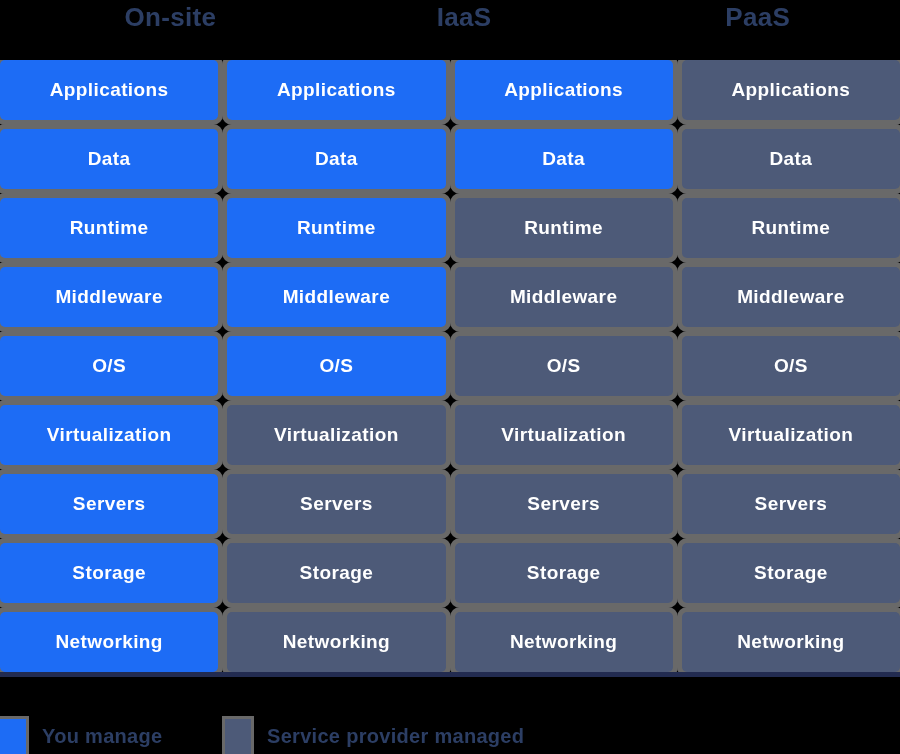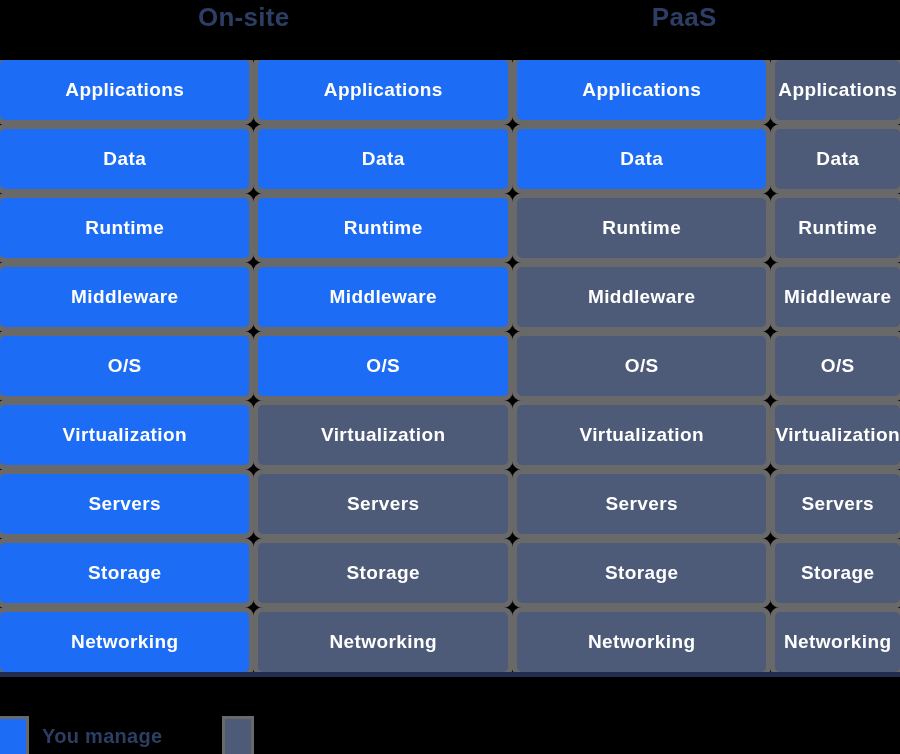--- a/index.html
+++ b/index.html
@@ -8,40 +8,40 @@
     background: var(--bg, #000);
     overflow: hidden;
     position: relative;
     font-family: "Liberation Sans", sans-serif;
     font-weight: bold;
   }
 
   
   .header-row {
     display: grid;
-    grid-template-columns: repeat(2, 1fr);
+    grid-template-columns: repeat(3, 1fr);
     gap: 9px;
     height: 60px;
     align-items: start;
     padding-left: 28px;
   }
   .col-header {
     text-align: center;
     color: var(--heading, #2c3e64);
     font-size: 26px;
     letter-spacing: 0.3px;
     padding-top: 2px;
     line-height: 30px;
   }
 
   
   .table-clip { overflow: hidden; width: 900px; }
   .stack-grid {
     display: grid;
-    grid-template-columns: repeat(3, 1fr);
+    grid-template-columns: repeat(4, 1fr);
     grid-template-rows: repeat(9, 60px);
     grid-auto-flow: column;
     gap: 9px;
   }
   .cell {
     border-radius: 5px;
     box-shadow: 0 0 0 5px var(--gap, #696969);
     display: flex;
     align-items: center;
     justify-content: center;
@@ -75,20 +75,21 @@
     color: var(--heading, #2c3e64);
     font-size: 20px;
     letter-spacing: 0.3px;
   }
 </style>
 </head>
 <body>
 
 <div class="header-row">
     <div class="col-header">On-site</div>
+    <div class="col-header">IaaS</div>
     <div class="col-header">PaaS</div>
   </div>
 
 <div class="table-clip">
   <div class="stack-grid">
       <div class="cell you">Applications</div>
       <div class="cell you">Data</div>
       <div class="cell you">Runtime</div>
       <div class="cell you">Middleware</div>
       <div class="cell you">O/S</div>
@@ -127,14 +128,15 @@
 </div>
 <div class="table-shadow"></div>
 
 <div class="legend">
   <div class="legend-item first">
     <span class="swatch"></span>
     <span class="legend-label">You manage</span>
   </div>
   <div class="legend-item second">
     <span class="swatch"></span>
+    <span class="legend-label">Service provider managed</span>
   </div>
 </div>
 
 </body></html>

